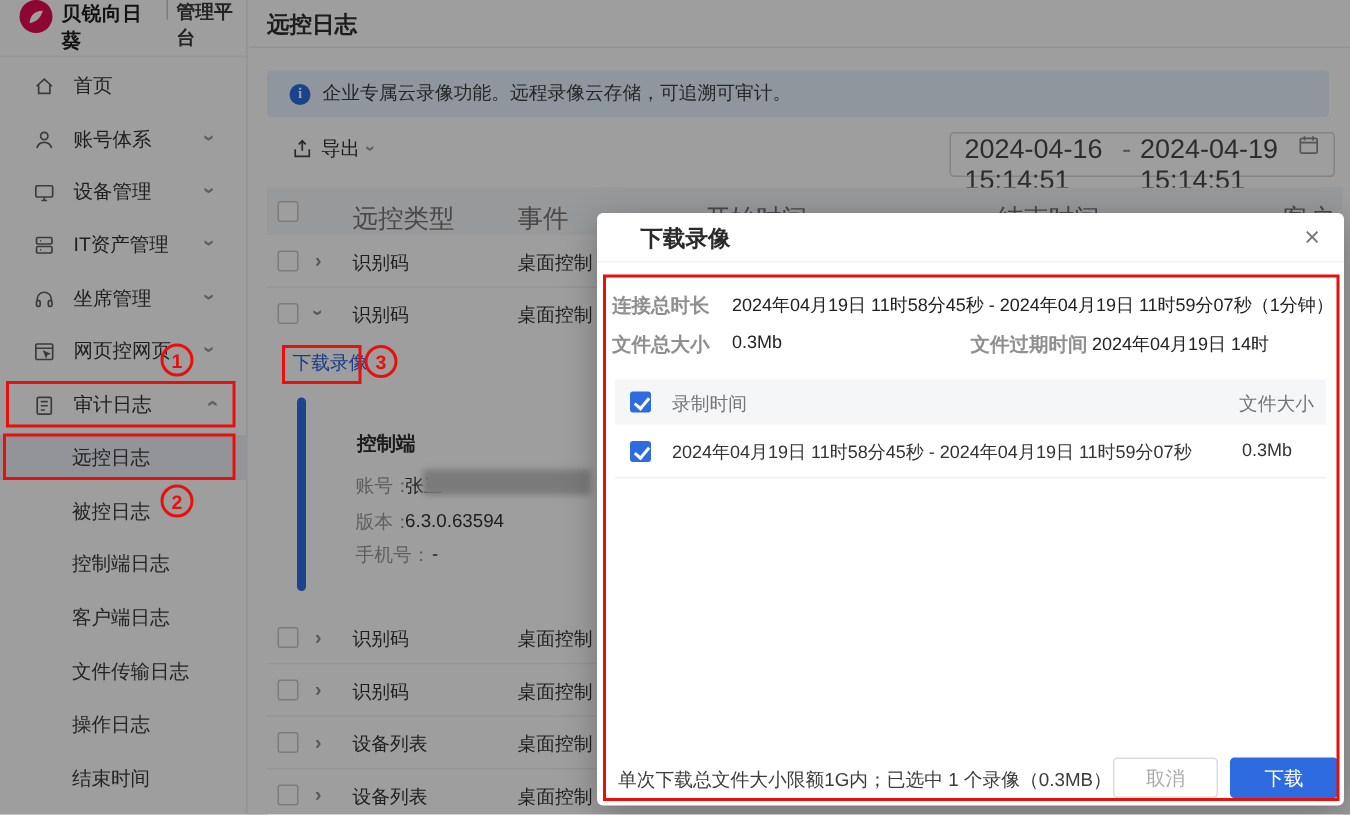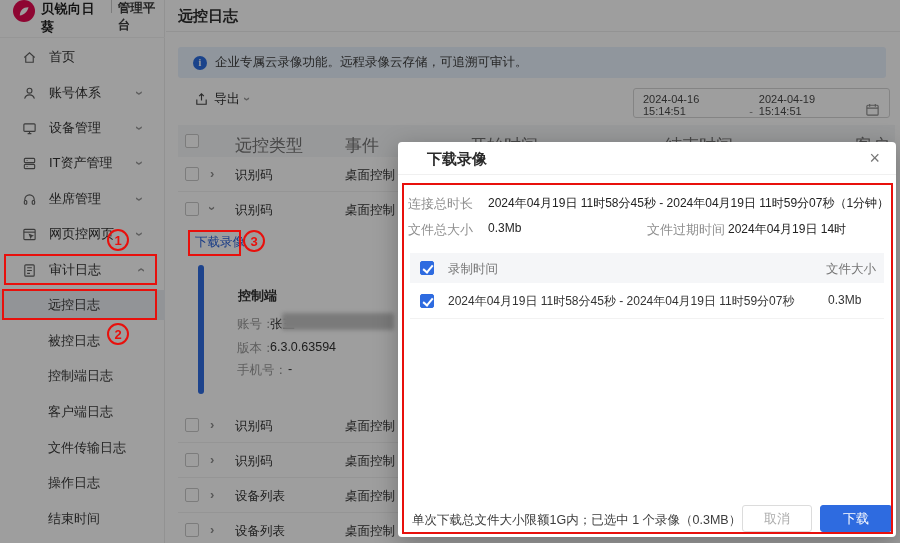--- a/index.html
+++ b/index.html
@@ -30,21 +30,21 @@
   .topbar { position:absolute; left:166px; top:0; width:734px; height:32px; border-bottom:1px solid #ededed; background:#fff; }
   .page-title { position:absolute; left:12px; top:7px; font-size:15px; font-weight:600; color:#2f2f2f; }
   .banner { position:absolute; left:178px; top:47px; width:708px; height:31px; background:#e8f2fe; border-radius:3px;
             display:flex; align-items:center; padding-left:15px; gap:8px; }
   .banner .txt { font-size:12.5px; color:#3e3e3e; }
   .info-dot { width:14px; height:14px; border-radius:50%; background:#2b6de0; color:#fff; font-size:10px; font-weight:bold;
               display:flex; align-items:center; justify-content:center; font-family:"Liberation Serif",serif; }
   .export-btn { position:absolute; left:194px; top:90px; display:flex; align-items:center; gap:5px; cursor:pointer; }
   .export-btn .lbl { font-size:13px; color:#333; }
   .datepicker { position:absolute; left:633px; top:88px; width:257px; height:30px; border:1px solid #d6d6d6; border-radius:3px;
-                background:#fff; display:flex; align-items:flex-end; padding:0 9px; gap:6px; font-size:11px; color:#4a4a4a; }
+                background:#fff; display:flex; align-items:flex-start; padding:0 9px; gap:6px; font-size:18px; color:#4a4a4a; }
   .datepicker .cal { margin-left:auto; }
 
   .thead { position:absolute; left:178px; top:125px; width:717px; height:32px; background:#f6f7f9; }
   .th { position:absolute; top:9px; font-size:17px; color:#757575; }
   .trow { position:absolute; left:178px; width:717px; height:35px; border-bottom:1px solid #f1f1f1; background:#fff; }
   .td { position:absolute; top:10px; font-size:12.5px; color:#333; }
   .cb { position:absolute; width:14px; height:14px; border:1px solid #c8c8c8; border-radius:2px; background:#fff; }
   .cb.on { background:#2e6be0; border-color:#2e6be0; }
   .cb.on::after { content:""; position:absolute; left:4px; top:1px; width:4px; height:8px;
                   border:solid #fff; border-width:0 2px 2px 0; transform:rotate(40deg); }
@@ -57,21 +57,21 @@
   .exp-val { position:absolute; font-size:12.5px; color:#333; }
   .blurbox { position:absolute; left:282px; top:313px; width:112px; height:17px; background:#c6c6c6; filter:blur(2px); border-radius:2px; }
 
   
   .overlay { position:absolute; left:0; top:0; width:900px; height:543px; background:rgba(0,0,0,.38); z-index:10; }
   .modal { position:absolute; left:398px; top:142px; width:498px; height:395px; background:#fff; border-radius:4px;
            box-shadow:0 6px 24px rgba(0,0,0,.28); z-index:20; }
   .modal-hd { position:absolute; left:0; top:0; width:100%; height:33px; border-bottom:1px solid #f0f0f0; }
   .modal-title { position:absolute; left:29px; top:8px; font-size:15px; font-weight:600; color:#2b2b2b; }
   .modal-close { position:absolute; right:16px; top:4px; font-size:18px; color:#777; cursor:pointer; line-height:24px; }
-  .m-lbl { position:absolute; font-size:13px; color:#8f8f8f; }
+  .m-lbl { position:absolute; font-size:13px; color:#8f8f8f;font-weight:bold; }
   .m-val { position:absolute; font-size:12px; color:#222; }
   .m-thead { position:absolute; left:12px; top:111px; width:474px; height:30px; background:#f5f6f8; }
   .m-th { position:absolute; top:8px; font-size:12.5px; color:#757575; }
   .m-trow { position:absolute; left:12px; top:141px; width:474px; height:36px; border-bottom:1px solid #f2f2f2; }
   .m-td { position:absolute; top:10px; font-size:12px; color:#333; }
   .m-note { position:absolute; left:14px; top:370px; font-size:12.5px; color:#3c3c3c; }
   .btn { position:absolute; top:363px; height:27px; border-radius:3px; font-size:13px; display:flex; align-items:center; justify-content:center; cursor:pointer; }
   .btn-cancel { left:344px; width:70px; background:#fff; border:1px solid #dcdcdc; color:#ababab; }
   .btn-primary { left:422px; width:72px; background:#2e6be0; color:#fff; border:1px solid #2e6be0; }
 

